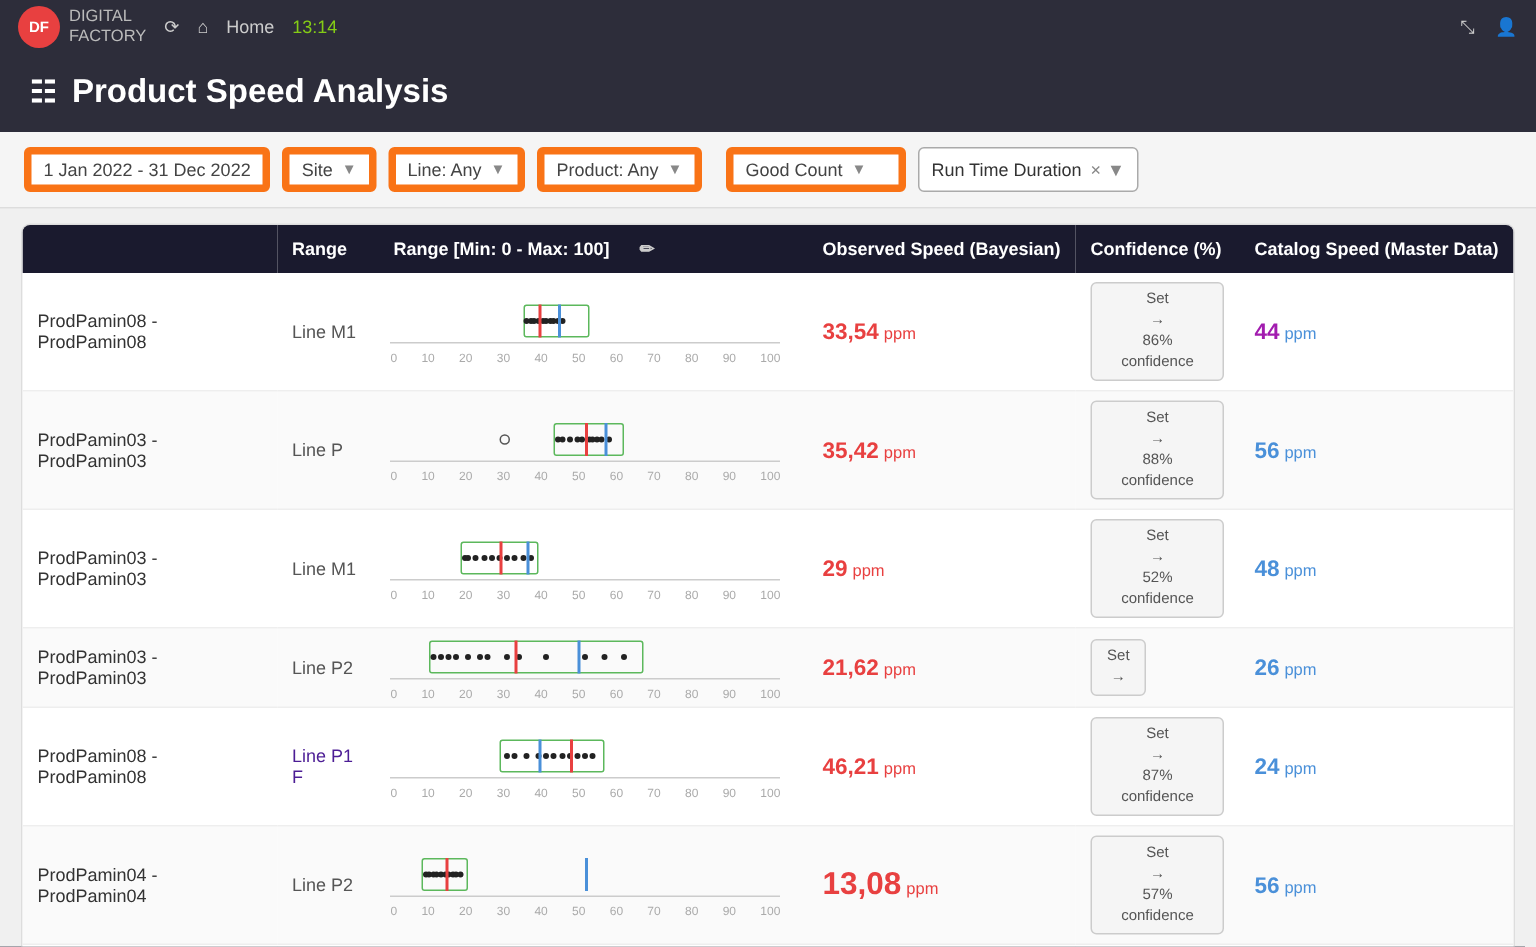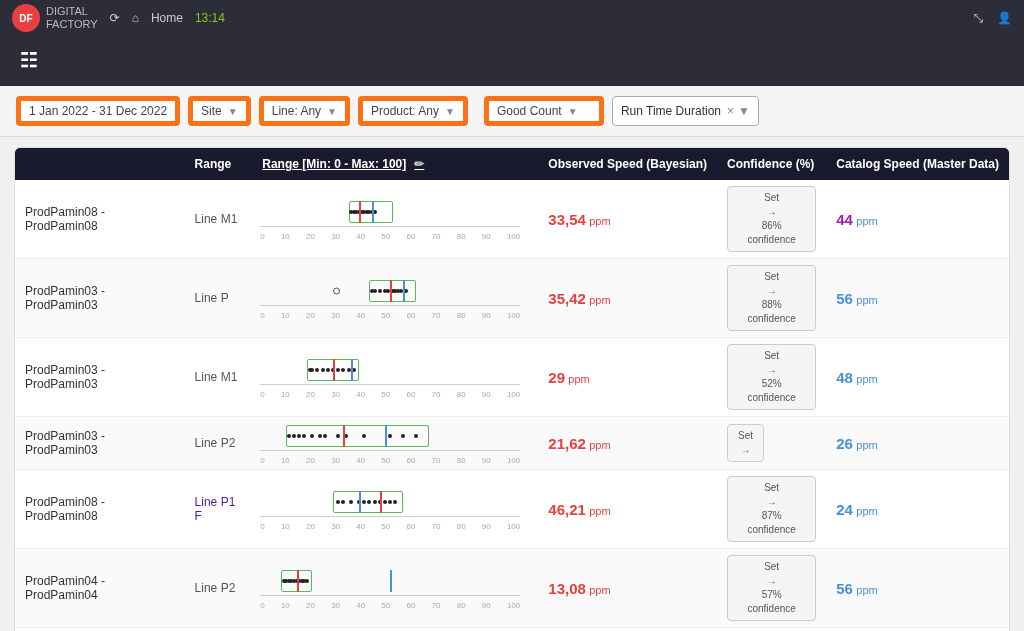--- a/index.html
+++ b/index.html
@@ -128,21 +128,21 @@
       padding: 4px 10px;
       font-size: 10px;
       color: #555;
       text-align: center;
       cursor: pointer;
       line-height: 1.4;
     }
 
     .edit-icon { color: #ccc; font-size: 12px; cursor: pointer; margin-left: 4px; }
 
-    .range-header { display: flex; align-items: center; gap: 4px; text-decoration: underline; }
+    .range-header { display: flex; align-items: center; gap: 16px; }
   </style>
 </head>
 <body>
 
 <div class="top-bar">
   <div class="top-bar-logo">
     <div class="logo-icon">DF</div>
     <span style="font-size:11px; color:#bbb; line-height:1.2;">DIGITAL<br>FACTORY</span>
   </div>
   <span style="cursor:pointer;">⟳</span>
@@ -153,20 +153,21 @@
     <span style="cursor:pointer;">⤡</span>
     <span style="cursor:pointer;">👤</span>
   </div>
 </div>
 
 <div class="page-wrapper">
 
   <div class="page-header">
     <div class="page-title">
       <span style="font-size:20px;">☷</span>
+      <span>Product Speed Analysis</span>
     </div>
   </div>
 
   <div class="filter-bar">
     <div class="filter-control">
       <span>1 Jan 2022 - 31 Dec 2022</span>
     </div>
     <div class="filter-control">
       <span>Site</span>
       <span class="chevron">▼</span>
@@ -452,21 +453,21 @@
                   <span>40</span>
                   <span>50</span>
                   <span>60</span>
                   <span>70</span>
                   <span>80</span>
                   <span>90</span>
                   <span>100</span>
                 </div>
               </div>
             </td>
-            <td><span style="color:#e84040; font-size:15px; font-weight:700;">13,08</span> <span style="color:#e84040; font-size:11px;">ppm</span></td>
+            <td><span style="color:#e84040; font-size:21px; font-weight:700;">13,08</span> <span style="color:#e84040; font-size:11px;">ppm</span></td>
             <td><div class="confidence-btn" style="display: inline-block; white-space: pre-line; font-size: 10px;">Set
 →
 57% confidence</div></td>
             <td><span style="color:#4a90d9; font-size:15px; font-weight:700;">56</span> <span style="color:#4a90d9; font-size:11px;">ppm</span></td>
           </tr>
           <tr>
             <td style="font-weight: 500; font-size: 12px;">ProdPamin02 - ProdPamin02</td>
             <td style="color: rgb(85, 85, 85);">Line P1 F</td>
             <td style="padding: 4px 8px;"></td>
             <td> </td>

